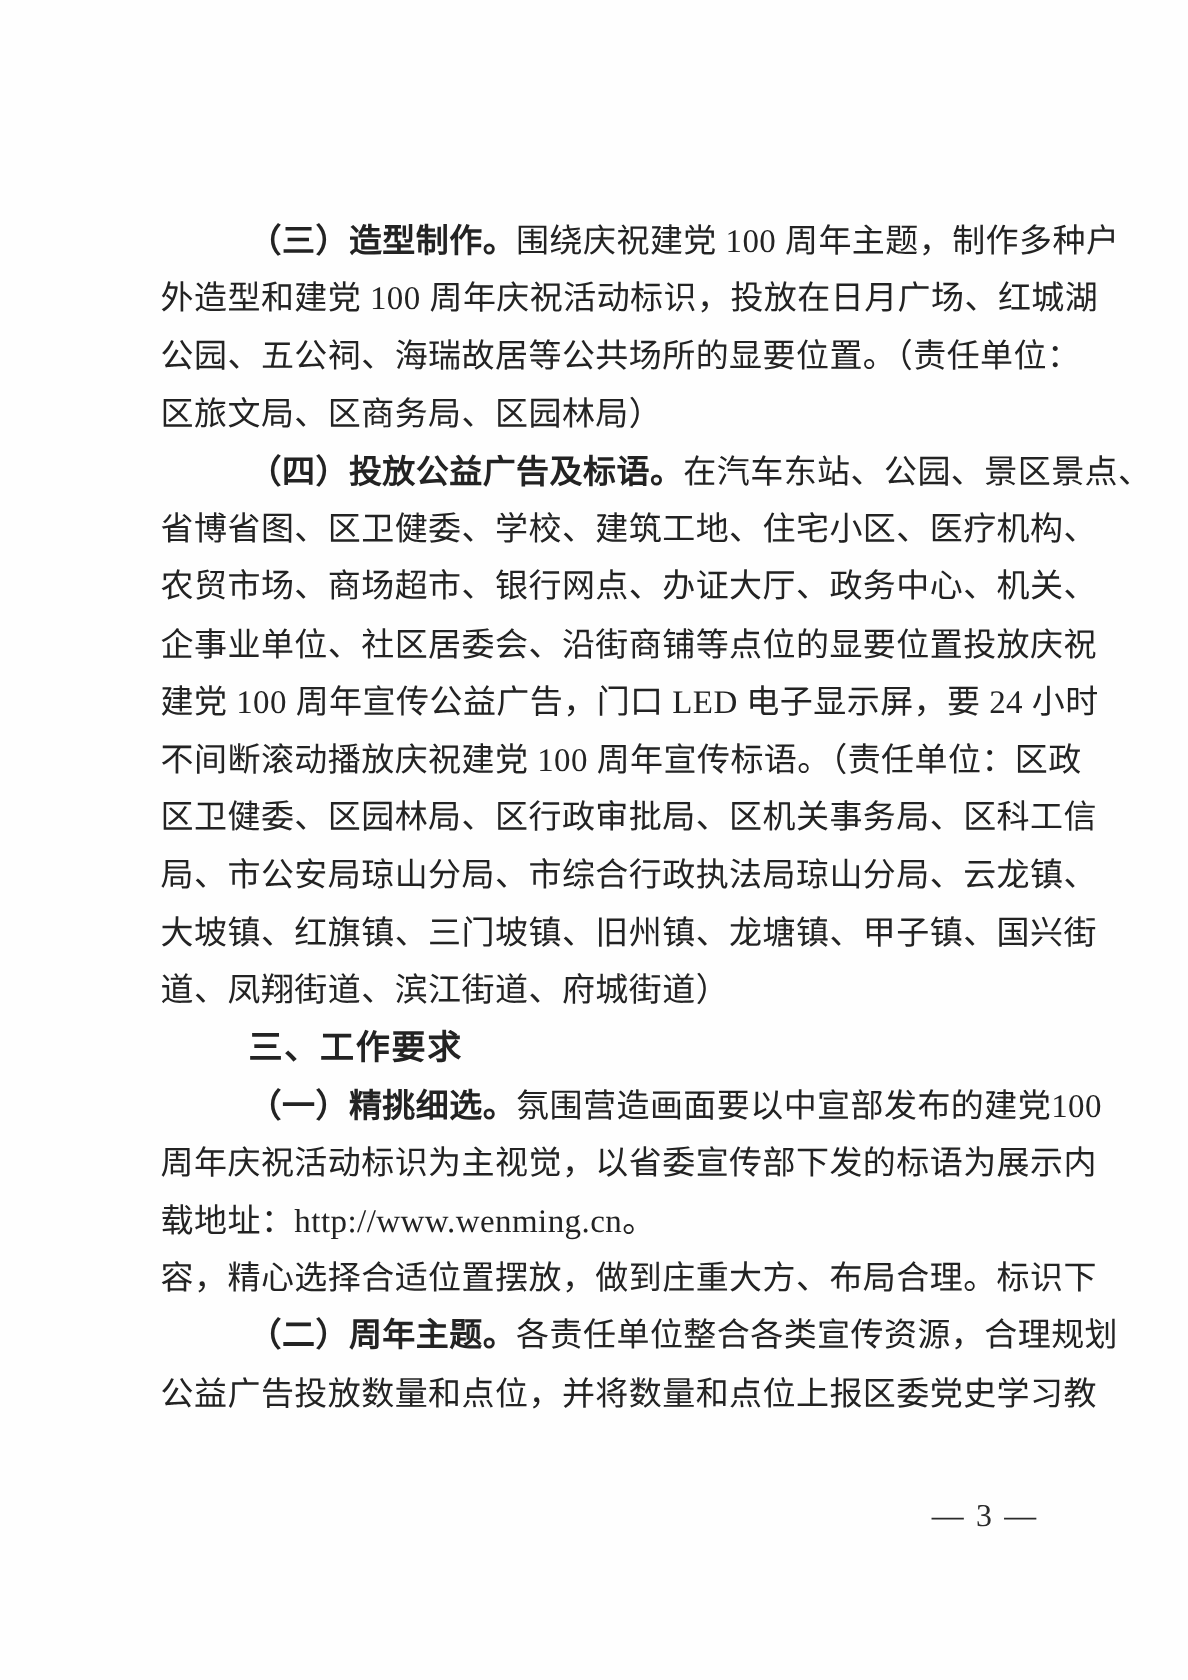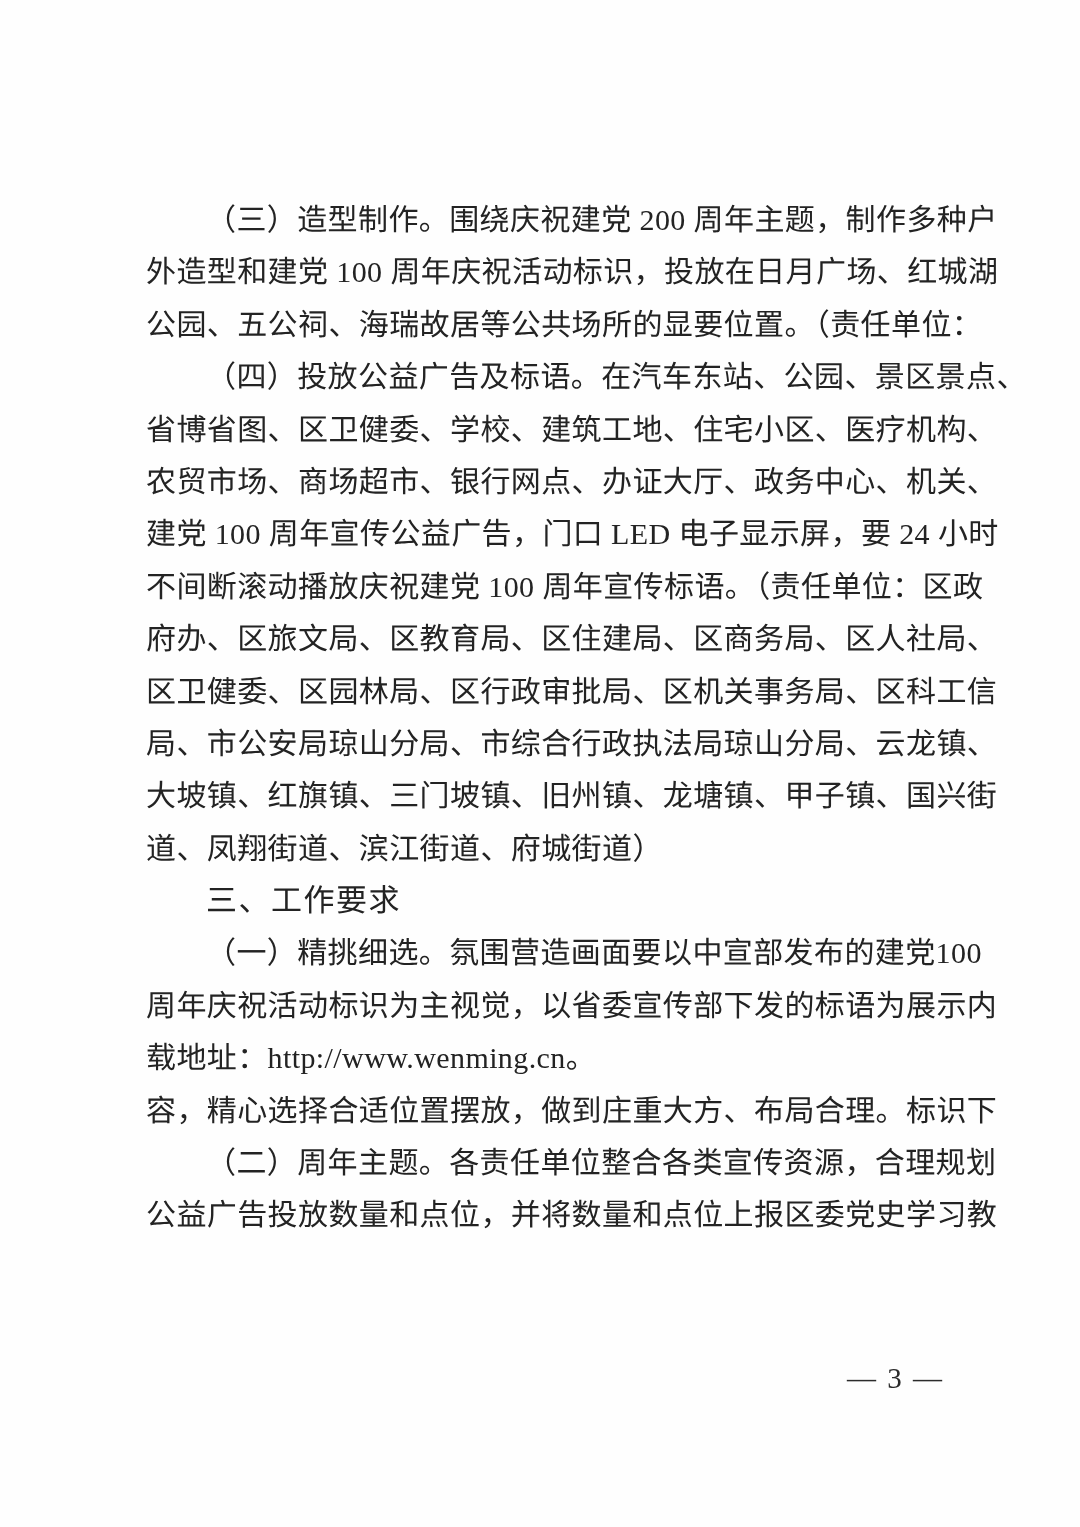--- a/index.html
+++ b/index.html
@@ -45,45 +45,47 @@
   }
   .line.heading {
     font-family: "Liberation Sans", "DejaVu Sans", sans-serif;
     font-weight: bold;
     font-size: 31px;
     text-align: right;
     text-align-last: left;
     letter-spacing: 1.5px;
   }
   .lead {
-    font-weight: normal;
+    font-weight: bold;
+    margin-left: 20px;
   }
   .footer {
     position: absolute;
     top: 1362px;
     right: 136px;
     font-size: 29px;
     letter-spacing: 2px;
     color: #2b2b2b;
   }
 </style>
 </head>
 <body>
 
 <div class="page">
   <div class="content">
-      <div class="line body indent"><span class="lead">（三）造型制作。</span><span class="plain">围绕庆祝建党 200 周年主题，制作多种户</span></div>
+      <div class="line body indent"><span class="lead">（三）造型制作。</span><span class="plain">围绕庆祝建党 100 周年主题，制作多种户</span></div>
       <div class="line body"><span class="plain">外造型和建党 100 周年庆祝活动标识，投放在日月广场、红城湖</span></div>
       <div class="line body"><span class="plain">公园、五公祠、海瑞故居等公共场所的显要位置。（责任单位：</span></div>
+      <div class="line body last"><span class="plain">区旅文局、区商务局、区园林局）</span></div>
       <div class="line body indent"><span class="lead">（四）投放公益广告及标语。</span><span class="plain">在汽车东站、公园、景区景点、</span></div>
       <div class="line body"><span class="plain">省博省图、区卫健委、学校、建筑工地、住宅小区、医疗机构、</span></div>
       <div class="line body"><span class="plain">农贸市场、商场超市、银行网点、办证大厅、政务中心、机关、</span></div>
+      <div class="line body"><span class="plain">企事业单位、社区居委会、沿街商铺等点位的显要位置投放庆祝</span></div>
       <div class="line body"><span class="plain">建党 100 周年宣传公益广告，门口 LED 电子显示屏，要 24 小时</span></div>
       <div class="line body"><span class="plain">不间断滚动播放庆祝建党 100 周年宣传标语。（责任单位：区政</span></div>
-      <div class="line body"><span class="plain">府办、区旅文局、区教育局、区住建局、区商务局、区人社局、</span></div>
       <div class="line body"><span class="plain">区卫健委、区园林局、区行政审批局、区机关事务局、区科工信</span></div>
       <div class="line body"><span class="plain">局、市公安局琼山分局、市综合行政执法局琼山分局、云龙镇、</span></div>
       <div class="line body"><span class="plain">大坡镇、红旗镇、三门坡镇、旧州镇、龙塘镇、甲子镇、国兴街</span></div>
       <div class="line body last"><span class="plain">道、凤翔街道、滨江街道、府城街道）</span></div>
       <div class="line heading indent last"><span class="lead">三、工作要求</span></div>
       <div class="line body indent"><span class="lead">（一）精挑细选。</span><span class="plain">氛围营造画面要以中宣部发布的建党100</span></div>
       <div class="line body"><span class="plain">周年庆祝活动标识为主视觉，以省委宣传部下发的标语为展示内</span></div>
       <div class="line body last"><span class="plain">载地址：http://www.wenming.cn。</span></div>
       <div class="line body"><span class="plain">容，精心选择合适位置摆放，做到庄重大方、布局合理。标识下</span></div>
       <div class="line body indent"><span class="lead">（二）周年主题。</span><span class="plain">各责任单位整合各类宣传资源，合理规划</span></div>

